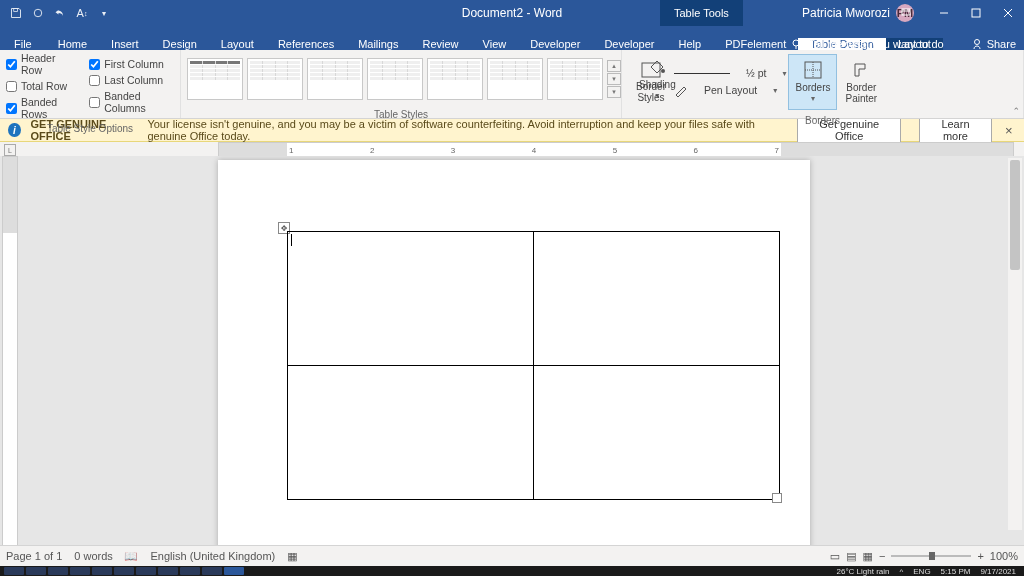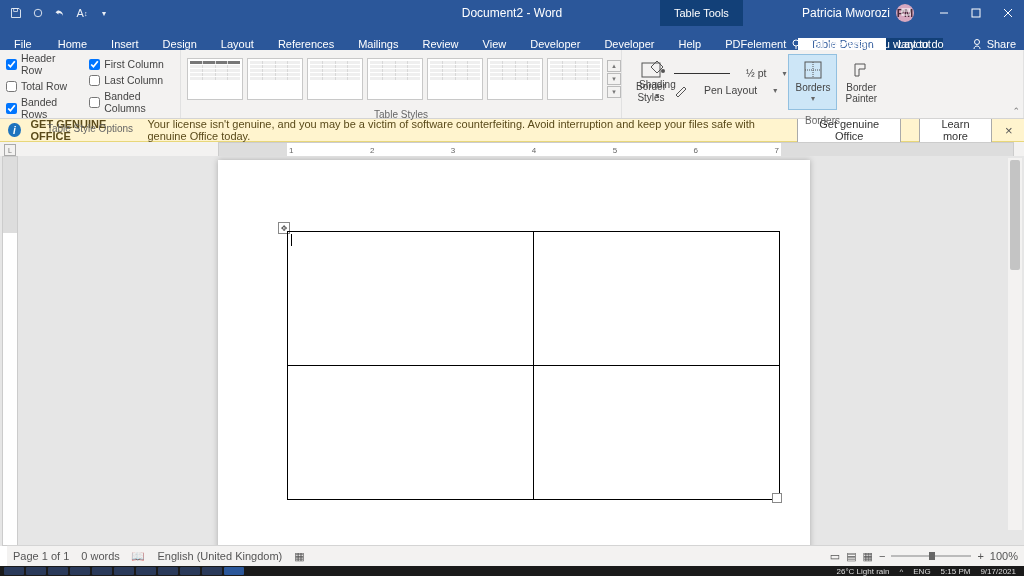--- a/index.html
+++ b/index.html
@@ -55,21 +55,21 @@
 .vruler{position:absolute;left:2px;top:0;bottom:0;width:14px;background:#fff;border:1px solid #ccc}
 .vruler::before{content:"";position:absolute;top:0;height:76px;left:0;right:0;background:#ddd}
 .page{position:absolute;left:218px;top:4px;width:592px;height:760px;background:#fff;box-shadow:0 0 6px rgba(0,0,0,.25)}
 .tbl-anchor{position:absolute;left:278px;top:66px;width:10px;height:10px;border:1px solid #888;background:#fff;display:flex;align-items:center;justify-content:center;font-size:8px;color:#555}
 .tbl{position:absolute;left:287px;top:75px;border-collapse:collapse}
 .tbl td{border:1px solid #000;width:243px;height:131px}
 .tbl-handle{position:absolute;left:772px;top:337px;width:8px;height:8px;border:1px solid #888;background:#fff}
 .cursor{position:absolute;left:291px;top:78px;width:0;border-left:1px solid #000;height:12px}
 .vscroll{position:absolute;right:2px;top:2px;bottom:16px;width:14px;background:#f3f2f1}
 .vscroll .thumb{position:absolute;left:2px;right:2px;top:2px;height:110px;background:#c4c4c4;border-radius:2px}
-.statusbar{position:absolute;left:7px;right:0;bottom:10px;height:20px;background:#f3f2f1;border-top:1px solid #d4d4d4;display:flex;align-items:center;font-size:11px;color:#555;padding:0 6px;gap:12px}
+.statusbar{position:absolute;left:0;right:0;bottom:10px;height:20px;background:#f3f2f1;border-top:1px solid #d4d4d4;display:flex;align-items:center;font-size:11px;color:#555;padding:0 6px;gap:12px}
 .zoom{margin-left:auto;display:flex;align-items:center;gap:6px}
 .zoom-track{width:80px;height:2px;background:#bbb;position:relative}
 .zoom-thumb{position:absolute;left:38px;top:-3px;width:6px;height:8px;background:#666}
 .taskbar{position:absolute;left:0;right:0;bottom:0;height:10px;background:#1a1a1a;display:flex;align-items:center;padding:0 4px;gap:2px;overflow:hidden}
 .tb-item{width:20px;height:8px;background:#2a3a5a;border-radius:1px}
 .tb-spacer{flex:1}
 .tb-text{color:#ddd;font-size:8px;margin:0 4px}
 .dropdown-caret{font-size:8px;color:#666}
 svg{display:block}
 </style>

